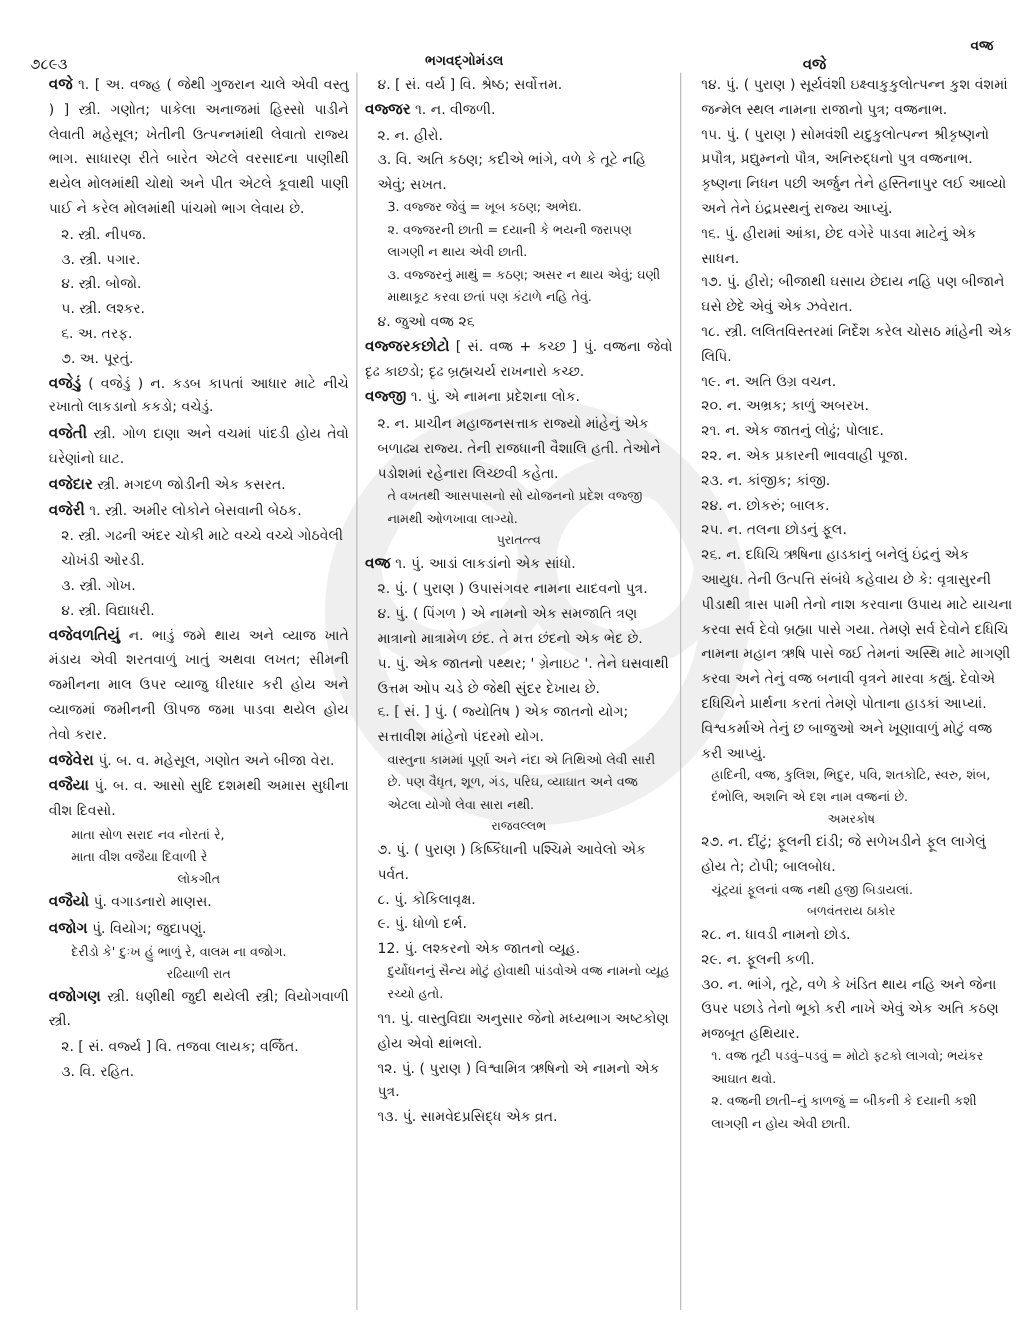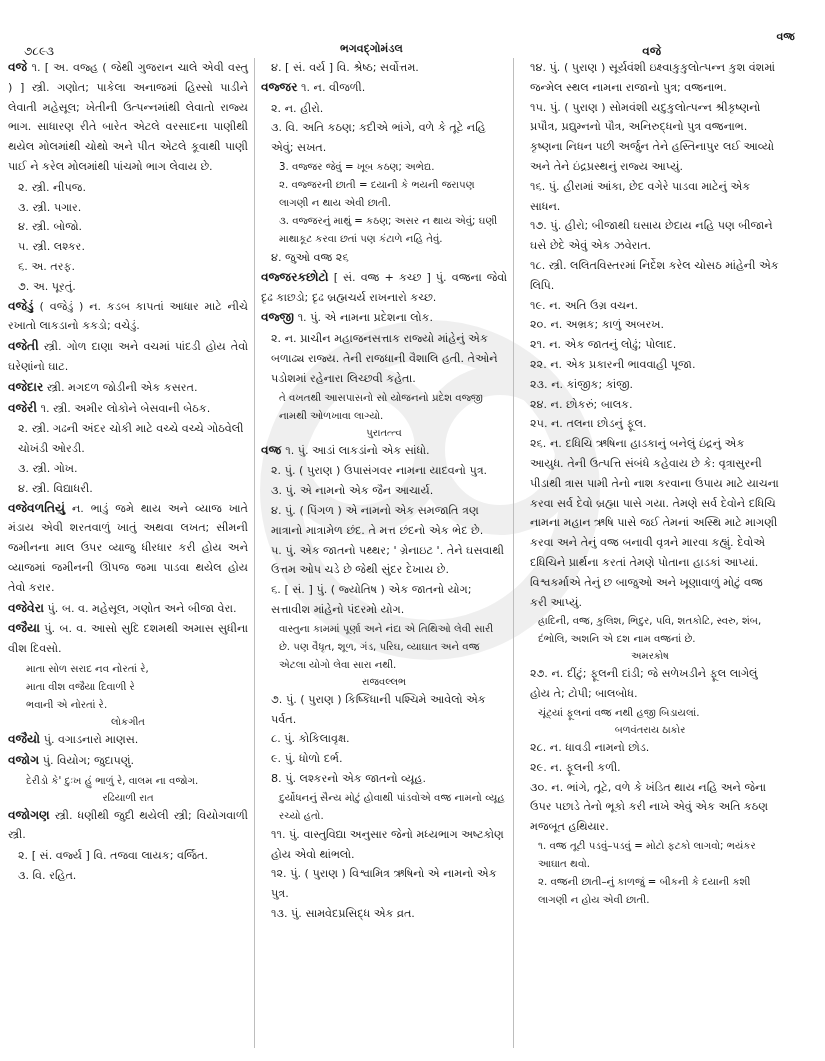--- a/index.html
+++ b/index.html
@@ -12,21 +12,21 @@
     pointer-events: none; opacity: 0.06;
   }
   .header {
     position: absolute; top: 16px; left: 0; width: 687px; height: 22px; margin-top: 24px;
   }
   .page-num { position: absolute; left: 24px; top: 4px; font-size: 12px; }
   .book-title { position: absolute; left: 340px; top: 2px; font-size: 11px; font-weight: bold; }
   .guide-word-1 { position: absolute; right: 26px; top: 4px; font-size: 12px; font-weight: bold; }
   .guide-word-2 { position: absolute; right: 30px; top: 30px; font-size: 11px; font-weight: bold; }
   .columns {
-    position: absolute; top: 58px; left: 8px; width: 780px; height: 990px;
+    position: absolute; top: 58px; left: 39px; width: 780px; height: 990px;
     display: flex;
   }
   .col { flex: 0 0 auto; padding: 0 6px; font-size: 11.2px; line-height: 19.8px; overflow: hidden; }
   .col-1 { width: 240px; border-right: 1px solid #bdbdbd; padding-left: 0; }
   .col-2 { width: 246px; border-right: 1px solid #bdbdbd; }
   .col-3 { width: 260px; padding-right: 0; }
   .entry { margin: 0 0 1px 0; text-align: justify; }
   .hw { font-weight: bold; font-size: 12.2px; }
   .sub { padding-left: 10px; text-indent: 0; }
   .quote { padding-left: 18px; font-size: 10.2px; line-height: 18px; }
@@ -62,21 +62,20 @@
       <div class="entry"><span class="hw">વજેદાર</span><span> સ્ત્રી. મગદળ જોડીની એક કસરત.</span></div>
       <div class="entry"><span class="hw">વજેરી</span><span> ૧. સ્ત્રી. અમીર લોકોને બેસવાની બેઠક.</span></div>
       <div class="sub">૨. સ્ત્રી. ગઢની અંદર ચોકી માટે વચ્ચે વચ્ચે ગોઠવેલી ચોખંડી ઓરડી.</div>
       <div class="sub">૩. સ્ત્રી. ગોખ.</div>
       <div class="sub">૪. સ્ત્રી. વિદ્યાધરી.</div>
       <div class="entry"><span class="hw">વજેવળતિયું</span><span> ન. ભાડું જમે થાય અને વ્યાજ ખાતે મંડાય એવી શરતવાળું ખાતું અથવા લખત; સીમની જમીનના માલ ઉપર વ્યાજુ ધીરધાર કરી હોય અને વ્યાજમાં જમીનની ઊપજ જમા પાડવા થયેલ હોય તેવો કરાર.</span></div>
       <div class="entry"><span class="hw">વજેવેરા</span><span> પું. બ. વ. મહેસૂલ, ગણોત અને બીજા વેરા.</span></div>
       <div class="entry"><span class="hw">વજૈયા</span><span> પું. બ. વ. આસો સુદિ દશમથી અમાસ સુધીના વીશ દિવસો.</span></div>
       <div class="quote">માતા સોળ સરાદ નવ નોરતાં રે,</div>
       <div class="quote">માતા વીશ વજૈયા દિવાળી રે</div>
-      <div class="quote">ભવાની એ નોરતાં રે.</div>
       <div class="cite">લોકગીત</div>
       <div class="entry"><span class="hw">વજૈયો</span><span> પું. વગાડનારો માણસ.</span></div>
       <div class="entry"><span class="hw">વજોગ</span><span> પું. વિયોગ; જુદાપણું.</span></div>
       <div class="quote">દેરીડો કે' દુઃખ હું ભાળું રે, વાલમ ના વજોગ.</div>
       <div class="cite">રઢિયાળી રાત</div>
       <div class="entry"><span class="hw">વજોગણ</span><span> સ્ત્રી. ધણીથી જુદી થયેલી સ્ત્રી; વિયોગવાળી સ્ત્રી.</span></div>
       <div class="sub">૨. [ સં. વર્જ્ય ] વિ. તજવા લાયક; વર્જિત.</div>
       <div class="sub">૩. વિ. રહિત.</div>
     </div>
   <div class="col col-2">
@@ -88,30 +87,29 @@
       <div class="quote">૨. વજ્જરની છાતી = દયાની કે ભયની જરાપણ લાગણી ન થાય એવી છાતી.</div>
       <div class="quote">૩. વજ્જરનું માથું = કઠણ; અસર ન થાય એવું; ઘણી માથાકૂટ કરવા છતાં પણ કંટાળે નહિ તેવું.</div>
       <div class="sub">૪. જુઓ વજ્ર ૨૬</div>
       <div class="entry"><span class="hw">વજ્જરકછોટો</span><span> [ સં. વજ્ર + કચ્છ ] પું. વજ્રના જેવો દૃઢ કાછડો; દૃઢ બ્રહ્મચર્ય રાખનારો કચ્છ.</span></div>
       <div class="entry"><span class="hw">વજ્જી</span><span> ૧. પું. એ નામના પ્રદેશના લોક.</span></div>
       <div class="sub">૨. ન. પ્રાચીન મહાજનસત્તાક રાજ્યો માંહેનું એક બળાઢ્ય રાજ્ય. તેની રાજધાની વૈશાલિ હતી. તેઓને પડોશમાં રહેનારા લિચ્છવી કહેતા.</div>
       <div class="quote">તે વખતથી આસપાસનો સો યોજનનો પ્રદેશ વજ્જી નામથી ઓળખાવા લાગ્યો.</div>
       <div class="cite">પુરાતત્ત્વ</div>
       <div class="entry"><span class="hw">વજ્ર</span><span> ૧. પું. આડાં લાકડાંનો એક સાંધો.</span></div>
       <div class="sub">૨. પું. ( પુરાણ ) ઉપાસંગવર નામના યાદવનો પુત્ર.</div>
-      <div class="sub">૩. પું. એ નામનો એક જૈન આચાર્ય.</div>
       <div class="sub">૪. પું. ( પિંગળ ) એ નામનો એક સમજાતિ ત્રણ માત્રાનો માત્રામેળ છંદ. તે મત્ત છંદનો એક ભેદ છે.</div>
       <div class="sub">૫. પું. એક જાતનો પથ્થર; ' ગ્રેનાઇટ '. તેને ઘસવાથી ઉત્તમ ઓપ ચડે છે જેથી સુંદર દેખાય છે.</div>
       <div class="sub">૬. [ સં. ] પું. ( જ્યોતિષ ) એક જાતનો યોગ; સત્તાવીશ માંહેનો પંદરમો યોગ.</div>
       <div class="quote">વાસ્તુના કામમાં પૂર્ણા અને નંદા એ તિથિઓ લેવી સારી છે. પણ વૈધૃત, શૂળ, ગંડ, પરિઘ, વ્યાઘાત અને વજ્ર એટલા યોગો લેવા સારા નથી.</div>
       <div class="cite">રાજવલ્લભ</div>
       <div class="sub">૭. પું. ( પુરાણ ) કિષ્કિંધાની પશ્ચિમે આવેલો એક પર્વત.</div>
       <div class="sub">૮. પું. કોકિલાવૃક્ષ.</div>
       <div class="sub">૯. પું. ધોળો દર્ભ.</div>
-      <div class="sub">8. પું. લશ્કરનો એક જાતનો વ્યૂહ.</div>
+      <div class="sub">12. પું. લશ્કરનો એક જાતનો વ્યૂહ.</div>
       <div class="quote">દુર્યોધનનું સૈન્ય મોટું હોવાથી પાંડવોએ વજ્ર નામનો વ્યૂહ રચ્યો હતો.</div>
       <div class="sub">૧૧. પું. વાસ્તુવિદ્યા અનુસાર જેનો મધ્યભાગ અષ્ટકોણ હોય એવો થાંભલો.</div>
       <div class="sub">૧૨. પું. ( પુરાણ ) વિશ્વામિત્ર ઋષિનો એ નામનો એક પુત્ર.</div>
       <div class="sub">૧૩. પું. સામવેદપ્રસિદ્ધ એક વ્રત.</div>
     </div>
   <div class="col col-3">
       <div class="sub">૧૪. પું. ( પુરાણ ) સૂર્યવંશી ઇક્ષ્વાકુકુલોત્પન્ન કુશ વંશમાં જન્મેલ સ્થલ નામના રાજાનો પુત્ર; વજ્રનાભ.</div>
       <div class="sub">૧૫. પું. ( પુરાણ ) સોમવંશી યદુકુલોત્પન્ન શ્રીકૃષ્ણનો પ્રપૌત્ર, પ્રદ્યુમ્નનો પૌત્ર, અનિરુદ્ધનો પુત્ર વજ્રનાભ. કૃષ્ણના નિધન પછી અર્જુન તેને હસ્તિનાપુર લઈ આવ્યો અને તેને ઇંદ્રપ્રસ્થનું રાજ્ય આપ્યું.</div>
       <div class="sub">૧૬. પું. હીરામાં આંકા, છેદ વગેરે પાડવા માટેનું એક સાધન.</div>
       <div class="sub">૧૭. પું. હીરો; બીજાથી ઘસાય છેદાય નહિ પણ બીજાને ઘસે છેદે એવું એક ઝવેરાત.</div>

